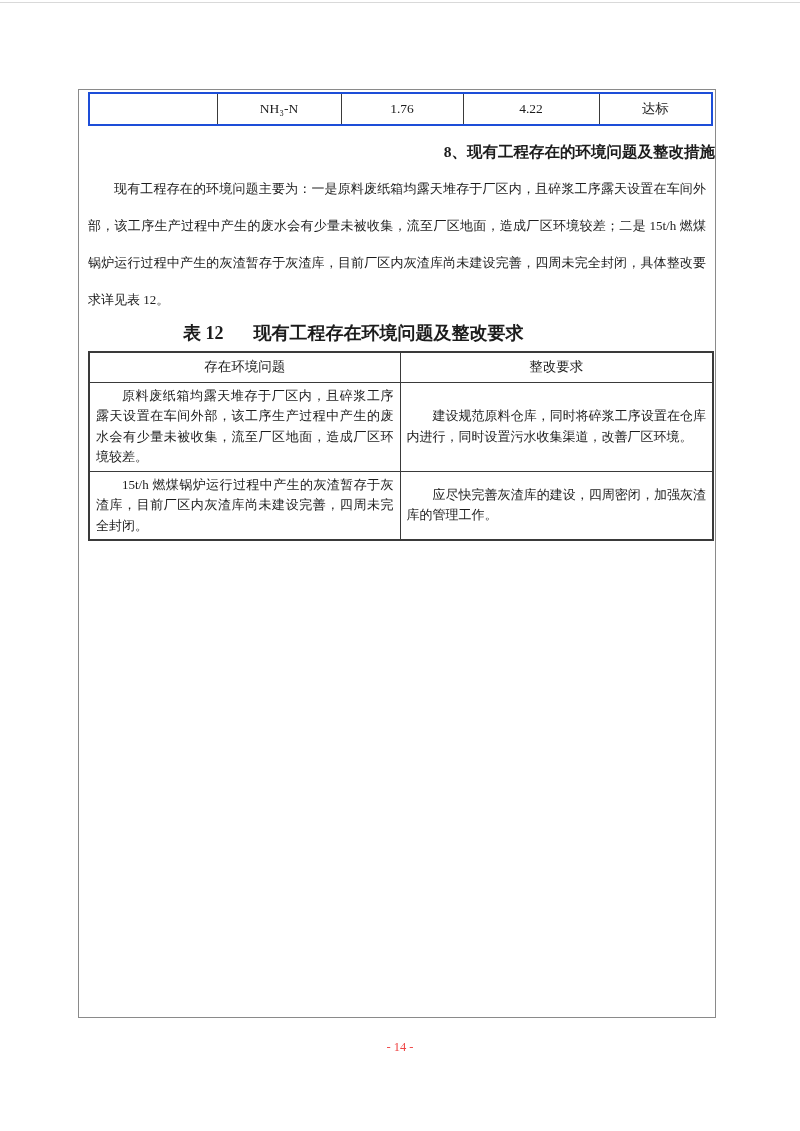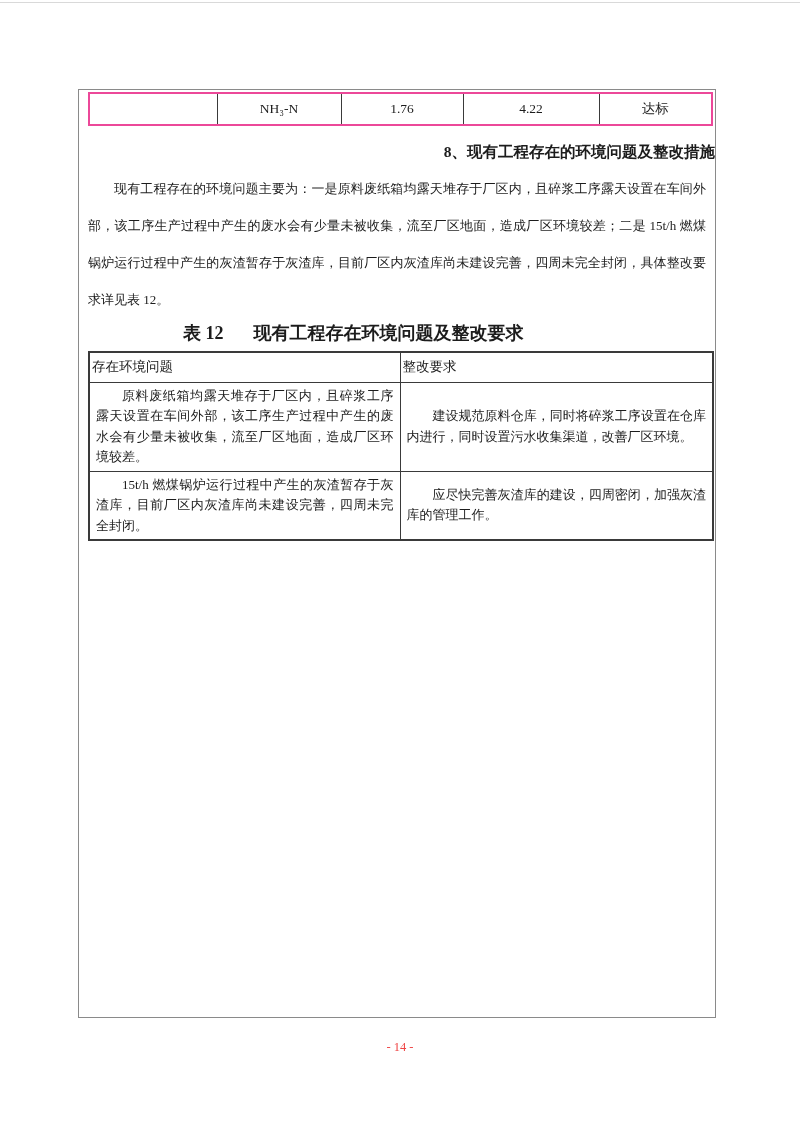--- a/index.html
+++ b/index.html
@@ -33,21 +33,21 @@
     border: 1px solid #8a8a8a;
     box-sizing: border-box;
     background: #ffffff;
   }
   
   table.mon-table {
     border-collapse: collapse;
     table-layout: fixed;
     width: 623px;
     margin: 2px 0 0 9px;
-    border: 2px solid #ec4899;
+    border: 2px solid #1d4ed8;
   }
   table.mon-table td {
     border: 1px solid #3a3a3a;
     height: 30px;
     text-align: center;
     vertical-align: middle;
     font-size: 13.5px;
     padding: 0 2px;
   }
   .heading-8 {
@@ -82,21 +82,21 @@
   table.issues-table th,
   table.issues-table td {
     border: 1px solid #3a3a3a;
     vertical-align: middle;
     box-sizing: border-box;
   }
   table.issues-table th {
     height: 30px;
     font-size: 13.5px;
     font-weight: normal;
-    text-align: left;
+    text-align: center;
     padding: 0 2px;
   }
   table.issues-table td {
     font-size: 13px;
     line-height: 20.5px;
     text-align: justify;
     text-indent: 2em;
     padding: 3px 6px;
     margin-left: 36px;
   }

